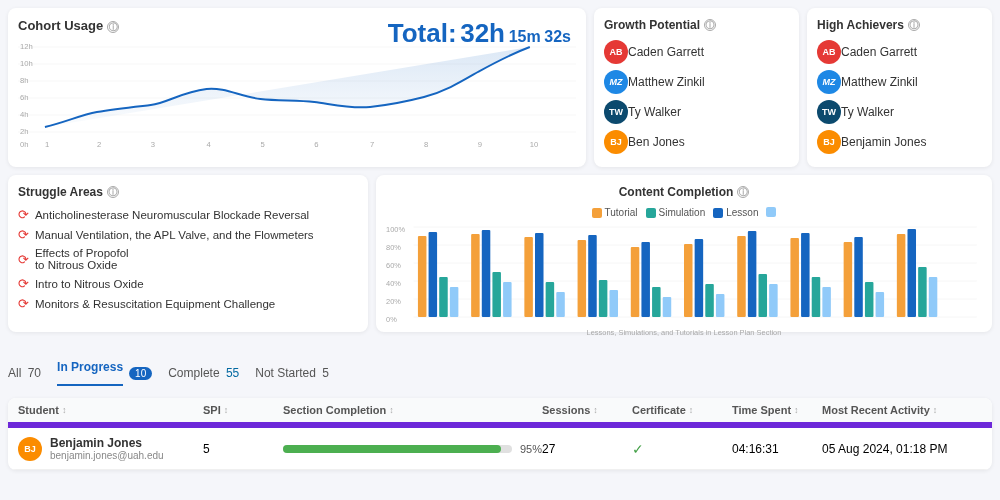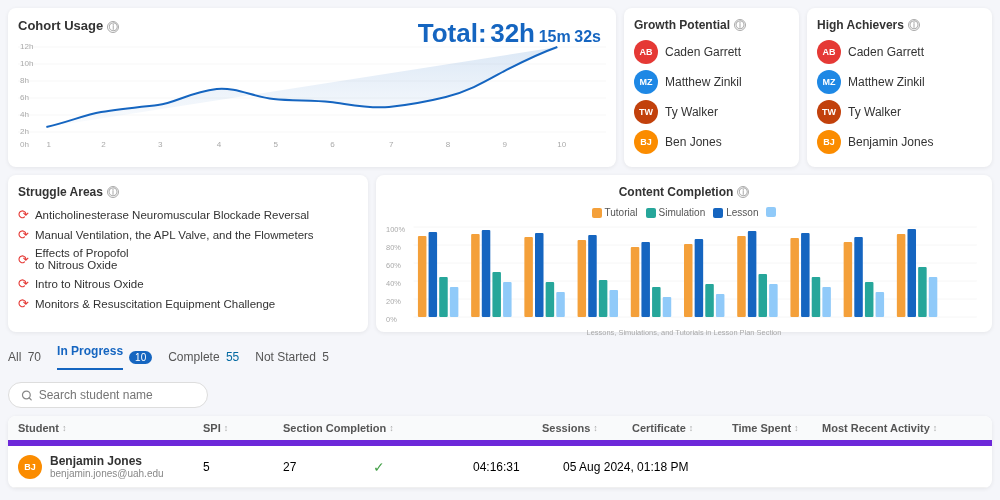--- a/index.html
+++ b/index.html
@@ -7,50 +7,50 @@
 
     .top-section { display: flex; gap: 8px; padding: 8px; height: 175px; }
 
     .cohort-usage { background: white; border-radius: 8px; flex: 1; padding: 10px; position: relative; box-shadow: 0 1px 4px rgba(0,0,0,0.07); }
     .cohort-title { font-size: 13px; font-weight: 600; color: #333; display: flex; align-items: flex-end; gap: 4px; }
     .cohort-total { position: absolute; top: 10px; right: 15px; font-size: 13px; color: #555; }
     .cohort-total span { font-size: 26px; font-weight: 700; color: #1565c0; }
     .cohort-total .unit { font-size: 16px; font-weight: 700; color: #1565c0; }
     .chart-area { width: 100%; height: 120px; margin-top: 4px; position: relative; }
 
-    .growth-potential { background: white; border-radius: 8px; width: 175px; padding: 10px; box-shadow: 0 1px 4px rgba(0,0,0,0.07); }
+    .growth-potential { background: white; border-radius: 8px; width: 205px; padding: 10px; box-shadow: 0 1px 4px rgba(0,0,0,0.07); }
     .high-achievers { background: white; border-radius: 8px; width: 185px; padding: 10px; box-shadow: 0 1px 4px rgba(0,0,0,0.07); }
 
     .panel-title { font-size: 12px; font-weight: 600; color: #333; margin-bottom: 8px; display: flex; align-items: center; gap: 4px; }
 
-    .person-row { display: flex; align-items: center; gap: 7px; margin-bottom: 6px; }
+    .person-row { display: flex; align-items: center; margin-bottom: 6px; }
     .avatar { width: 24px; height: 24px; border-radius: 50%; display: flex; align-items: center; justify-content: center; font-size: 9px; font-weight: 700; color: white; flex-shrink: 0; }
     .avatar-ab { background: #e53935; }
-    .avatar-mz { background: #1e88e5; }
-    .avatar-tw { background: #c2410c; }
+    .avatar-mz { background: #1e88e5; font-style: italic; }
+    .avatar-tw { background: #0c4a6e; }
     .avatar-bj { background: #fb8c00; }
     .person-name { font-size: 12px; color: #333; }
 
     .middle-section { display: flex; gap: 8px; padding: 0 8px 8px; height: 165px; }
 
     .struggle-areas { background: white; border-radius: 8px; width: 360px; padding: 10px; box-shadow: 0 1px 4px rgba(0,0,0,0.07); flex-shrink: 0; }
     .struggle-item { display: flex; align-items: center; gap: 6px; margin-bottom: 5px; font-size: 11.5px; color: #333; }
     .struggle-icon { color: #e53935; font-size: 13px; flex-shrink: 0; }
 
     .content-completion { background: white; border-radius: 8px; flex: 1; padding: 10px; box-shadow: 0 1px 4px rgba(0,0,0,0.07); }
     .cc-header { display: flex; align-items: center; justify-content: space-between; margin-bottom: 4px; flex-direction: column; }
     .legend { display: flex; gap: 8px; font-size: 10px; color: #555; align-items: flex-start; }
     .legend-item { display: flex; align-items: center; gap: 3px; }
     .legend-dot { width: 10px; height: 10px; border-radius: 2px; }
     .legend-tutorial { background: #f4a03a; }
     .legend-simulation { background: #26a69a; }
     .legend-lesson { background: #1565c0; }
     .legend-blue2 { background: #90caf9; }
 
-    .bottom-section { padding: 0 8px; }
+    .bottom-section { padding: 0 8px; margin-top: 16px; }
     .filter-tabs { display: flex; gap: 16px; align-items: center; font-size: 12px; color: #555; margin-bottom: 8px; padding: 4px 0; }
     .tab-active { color: #1565c0; font-weight: 600; border-bottom: 2px solid #1565c0; padding-bottom: 10px; }
     .badge { background: #1565c0; color: white; border-radius: 10px; padding: 1px 6px; font-size: 10px; margin-left: 3px; }
 
     .search-bar { display: flex; align-items: center; gap: 6px; background: white; border: 1px solid #ddd; border-radius: 20px; padding: 5px 12px; width: 200px; margin-bottom: 8px; }
     .search-bar input { border: none; outline: none; font-size: 12px; color: #888; background: transparent; width: 100%; }
 
     .table { background: white; border-radius: 8px; width: 100%; box-shadow: 0 1px 4px rgba(0,0,0,0.07); overflow: hidden; }
     .table-header { display: flex; align-items: center; background: #f9fafb; border-bottom: 6px solid #6d28d9; padding: 6px 10px; }
     .table-row { display: flex; align-items: center; padding: 8px 10px; border-bottom: 1px solid #f0f0f0; }
@@ -323,27 +323,20 @@
     </span>
     <span>
       <span>Complete</span>
       <span style="color:#0369a1; margin-left:3px;">55</span>
     </span>
     <span>
       <span>Not Started</span>
       <span style="color:#555; margin-left:3px;">5</span>
     </span>
   </div>
-  <div class="search-bar">
-    <svg width="13" height="13" viewBox="0 0 24 24" fill="none" stroke="#888" stroke-width="2.5" stroke-linecap="round" stroke-linejoin="round">
-        <circle cx="11" cy="11" r="8"></circle>
-        <line x1="21" y1="21" x2="16.65" y2="16.65"></line>
-      </svg>
-    <input type="text" placeholder="Search student name" style="">
-  </div>
   <div class="table">
     <div class="table-header">
       <div class="col-student th">
         <span>Student</span>
         <span class="sort-icon">↕</span>
       </div>
       <div class="col-spi th">
         <span>SPI</span>
         <span class="sort-icon">↕</span>
       </div>
@@ -374,20 +367,28 @@
           <div class="avatar avatar-bj">BJ</div>
           <div class="student-info">
             <span class="student-name">Benjamin Jones</span>
             <span class="student-email">benjamin.jones@uah.edu</span>
           </div>
         </div>
       </div>
       <div class="col-spi">
         <span>5</span>
       </div>
+      <div class="col-section">
+        <div class="progress-bar-wrap">
+          <div class="progress-bg">
+            <div class="progress-fill" style="width:95%"></div>
+          </div>
+          <span class="progress-pct">95%</span>
+        </div>
+      </div>
       <div class="col-sessions">
         <span>27</span>
       </div>
       <div class="col-cert">
         <span class="check-icon">✓</span>
       </div>
       <div class="col-time">
         <span>04:16:31</span>
       </div>
       <div class="col-activity">

